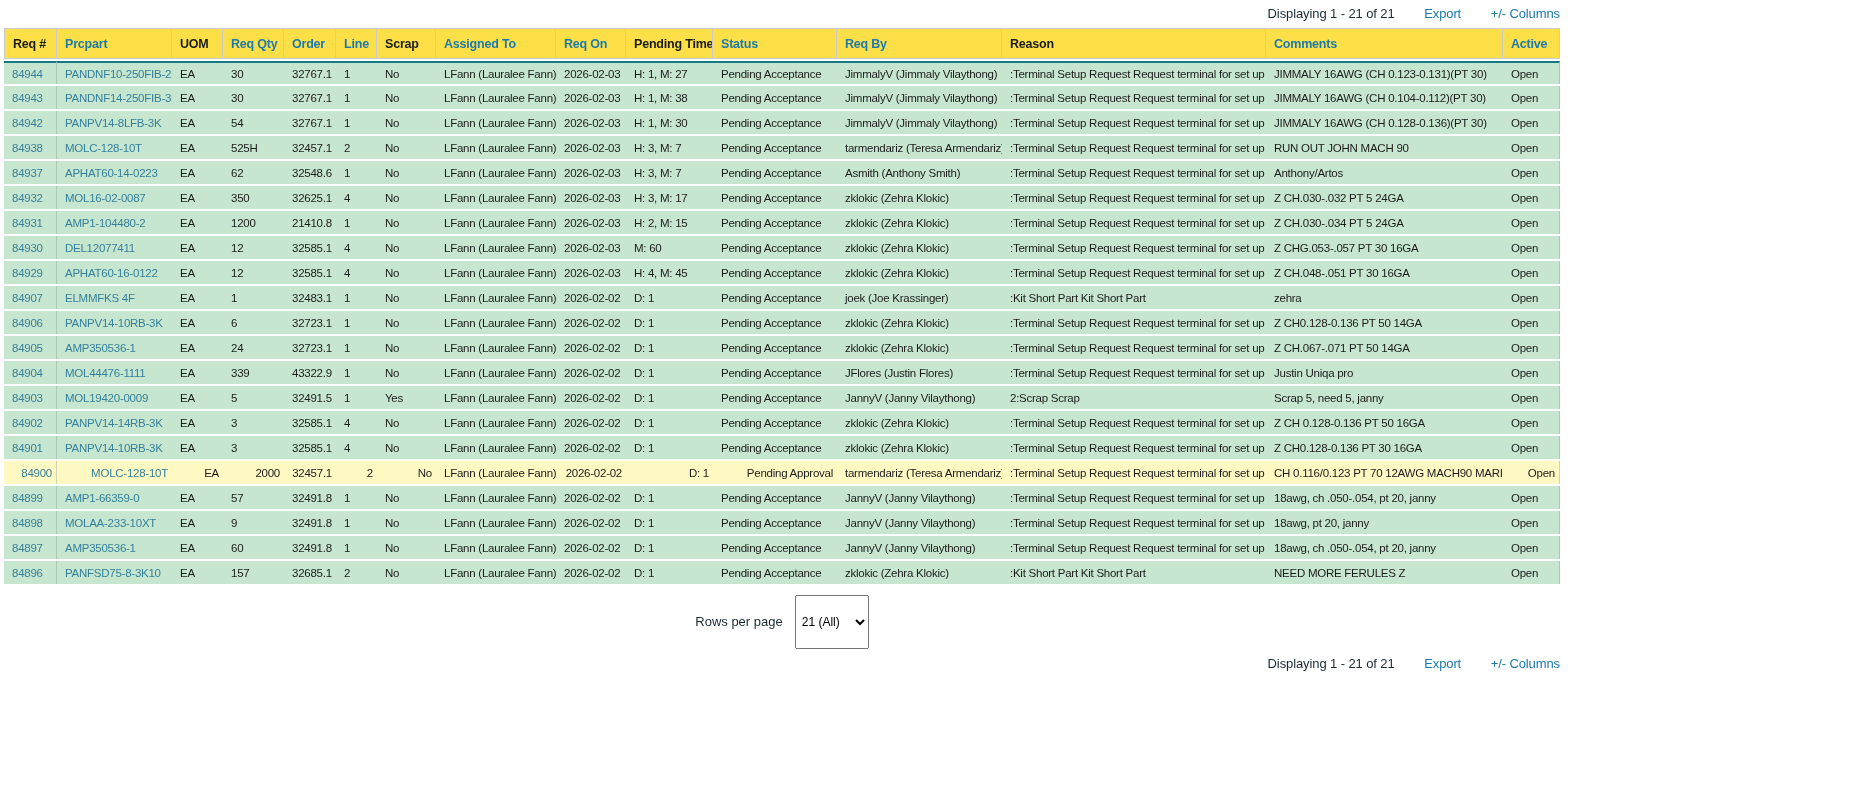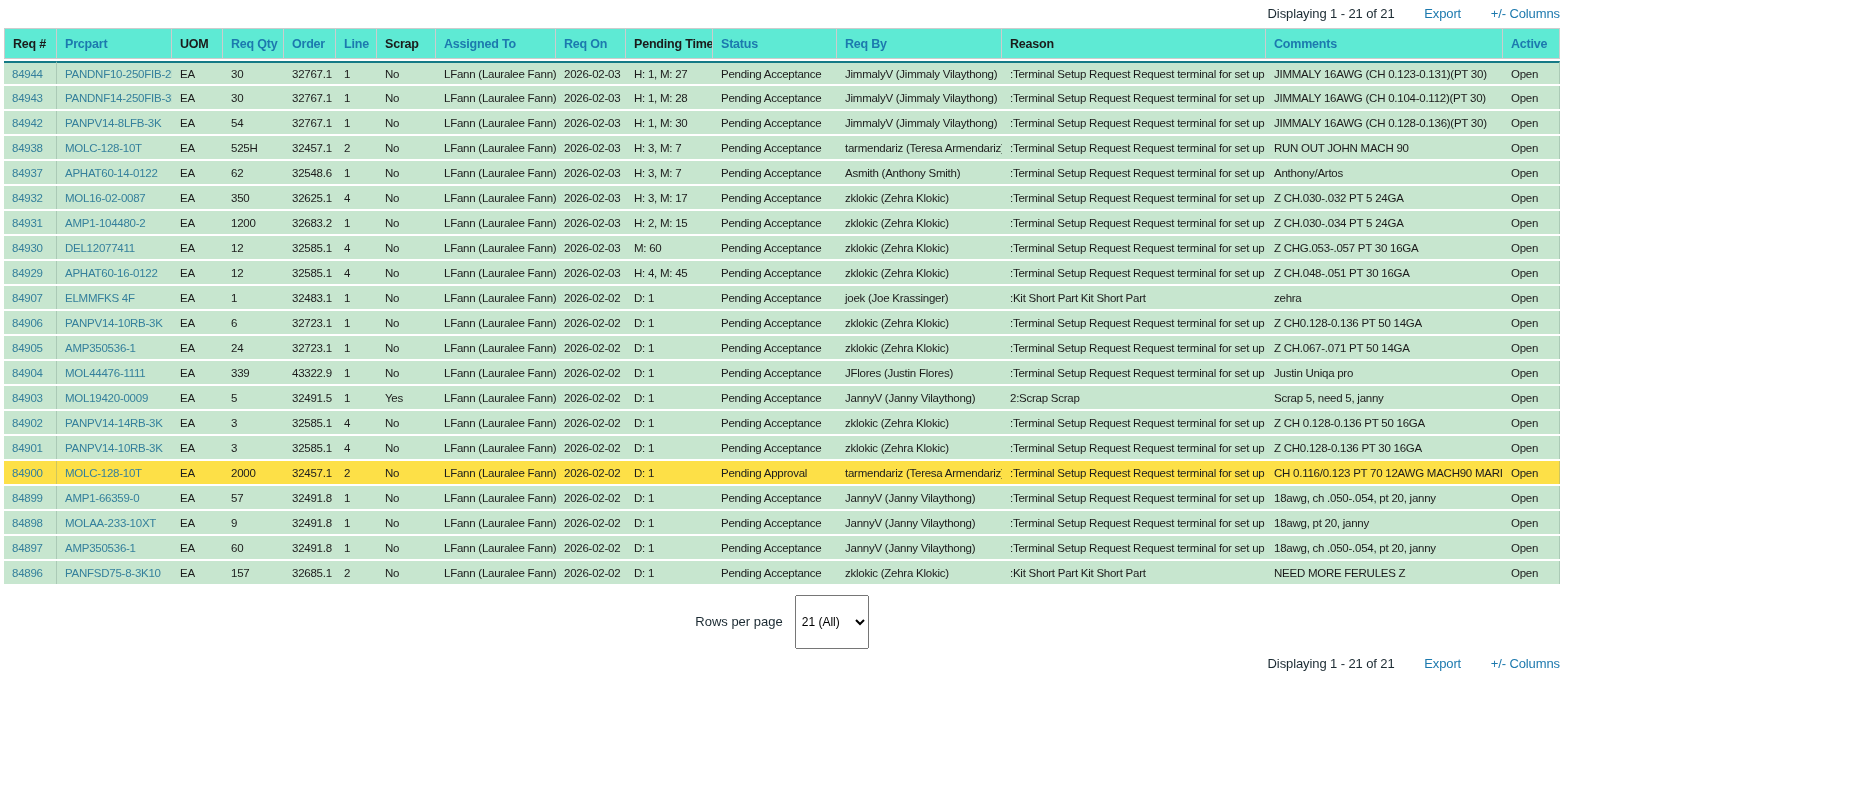--- a/index.html
+++ b/index.html
@@ -45,21 +45,21 @@
   }
 
   
   table.req-table {
     border-collapse: separate;
     border-spacing: 0 2px;
     table-layout: fixed;
     width: 1556px;
   }
   table.req-table th {
-    background: #5eead4;
+    background: #fde047;
     font-weight: bold;
     font-size: 12.5px;
     text-align: left;
     padding: 8px 6px 7px 8px;
     border-top: 1px solid #cccccc;
     border-bottom: 1px solid #cccccc;
     border-right: 1px solid #cccccc;
     white-space: nowrap;
     overflow: hidden;
     letter-spacing: -0.2px;
@@ -72,21 +72,21 @@
     padding: 4px 4px 4px 8px;
     height: 23px;
     font-size: 11.5px;
     letter-spacing: -0.25px;
     white-space: nowrap;
     overflow: hidden;
     color: #1c1c1c;
     vertical-align: middle;
   }
   table.req-table tbody tr.green td { background: #c7e6cf; }
-  table.req-table tbody tr.pink  td { background: #fde047; }
+  table.req-table tbody tr.pink  td { background: #fef9c3; text-align: right; }
   table.req-table tbody tr:first-child td { border-top: 2px solid #157a86; }
   table.req-table tbody tr td:first-child { border-right: 1px solid rgba(120,150,135,.35); }
   table.req-table tbody tr td:last-child  { border-right: 1px solid rgba(120,150,135,.35); }
 
   .cell-link { color: #35809c; cursor: pointer; }
 </style>
 </head>
 <body>
 
 <div class="page">
@@ -155,21 +155,21 @@
         <tr class="green">
           <td><span class="cell-link">84943</span></td>
           <td><span class="cell-link">PANDNF14-250FIB-3K</span></td>
           <td>EA</td>
           <td>30</td>
           <td>32767.1</td>
           <td>1</td>
           <td>No</td>
           <td>LFann (Lauralee Fann)</td>
           <td>2026-02-03</td>
-          <td>H: 1, M: 28</td>
+          <td>H: 1, M: 38</td>
           <td>Pending Acceptance</td>
           <td>JimmalyV (Jimmaly Vilaythong)</td>
           <td>:Terminal Setup Request Request terminal for set up</td>
           <td>JIMMALY 16AWG (CH 0.104-0.112)(PT 30)</td>
           <td>Open</td>
         </tr>
         <tr class="green">
           <td><span class="cell-link">84942</span></td>
           <td><span class="cell-link">PANPV14-8LFB-3K</span></td>
           <td>EA</td>
@@ -198,21 +198,21 @@
           <td>2026-02-03</td>
           <td>H: 3, M: 7</td>
           <td>Pending Acceptance</td>
           <td>tarmendariz (Teresa Armendariz)</td>
           <td>:Terminal Setup Request Request terminal for set up</td>
           <td>RUN OUT JOHN MACH 90</td>
           <td>Open</td>
         </tr>
         <tr class="green">
           <td><span class="cell-link">84937</span></td>
-          <td><span class="cell-link">APHAT60-14-0122</span></td>
+          <td><span class="cell-link">APHAT60-14-0223</span></td>
           <td>EA</td>
           <td>62</td>
           <td>32548.6</td>
           <td>1</td>
           <td>No</td>
           <td>LFann (Lauralee Fann)</td>
           <td>2026-02-03</td>
           <td>H: 3, M: 7</td>
           <td>Pending Acceptance</td>
           <td>Asmith (Anthony Smith)</td>
@@ -235,21 +235,21 @@
           <td>zklokic (Zehra Klokic)</td>
           <td>:Terminal Setup Request Request terminal for set up</td>
           <td>Z CH.030-.032 PT 5 24GA</td>
           <td>Open</td>
         </tr>
         <tr class="green">
           <td><span class="cell-link">84931</span></td>
           <td><span class="cell-link">AMP1-104480-2</span></td>
           <td>EA</td>
           <td>1200</td>
-          <td>32683.2</td>
+          <td>21410.8</td>
           <td>1</td>
           <td>No</td>
           <td>LFann (Lauralee Fann)</td>
           <td>2026-02-03</td>
           <td>H: 2, M: 15</td>
           <td>Pending Acceptance</td>
           <td>zklokic (Zehra Klokic)</td>
           <td>:Terminal Setup Request Request terminal for set up</td>
           <td>Z CH.030-.034 PT 5 24GA</td>
           <td>Open</td>

